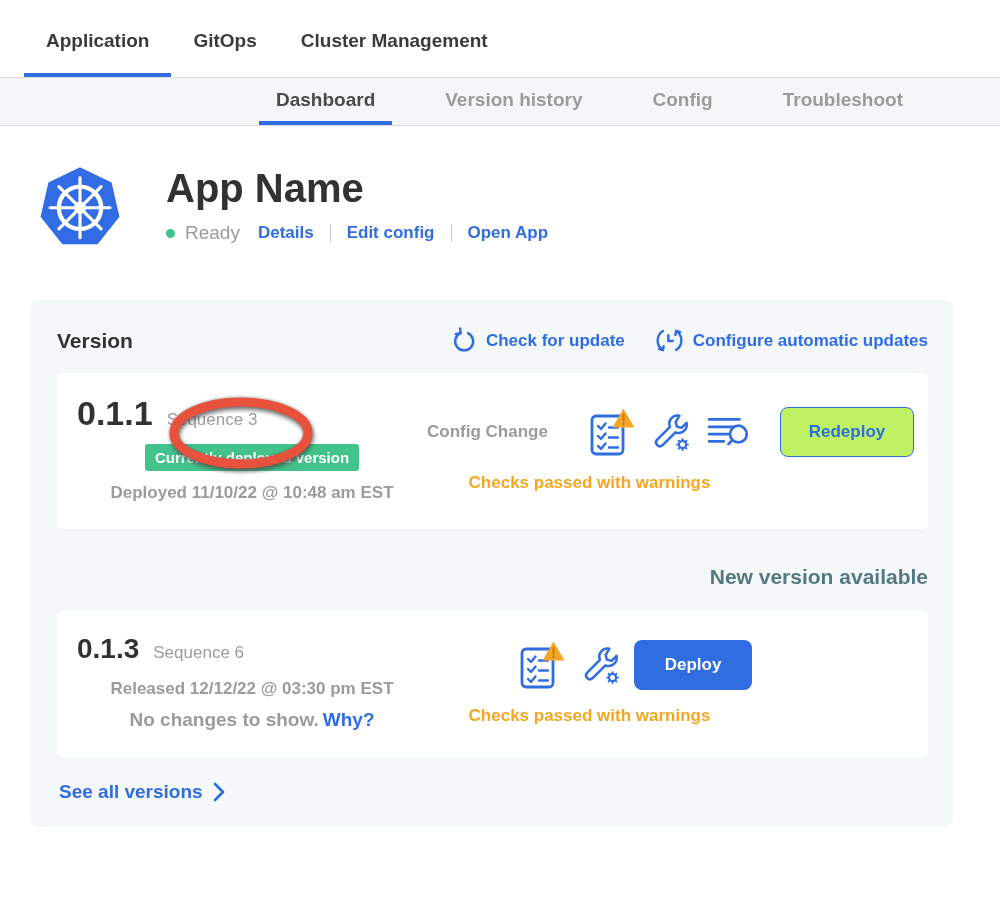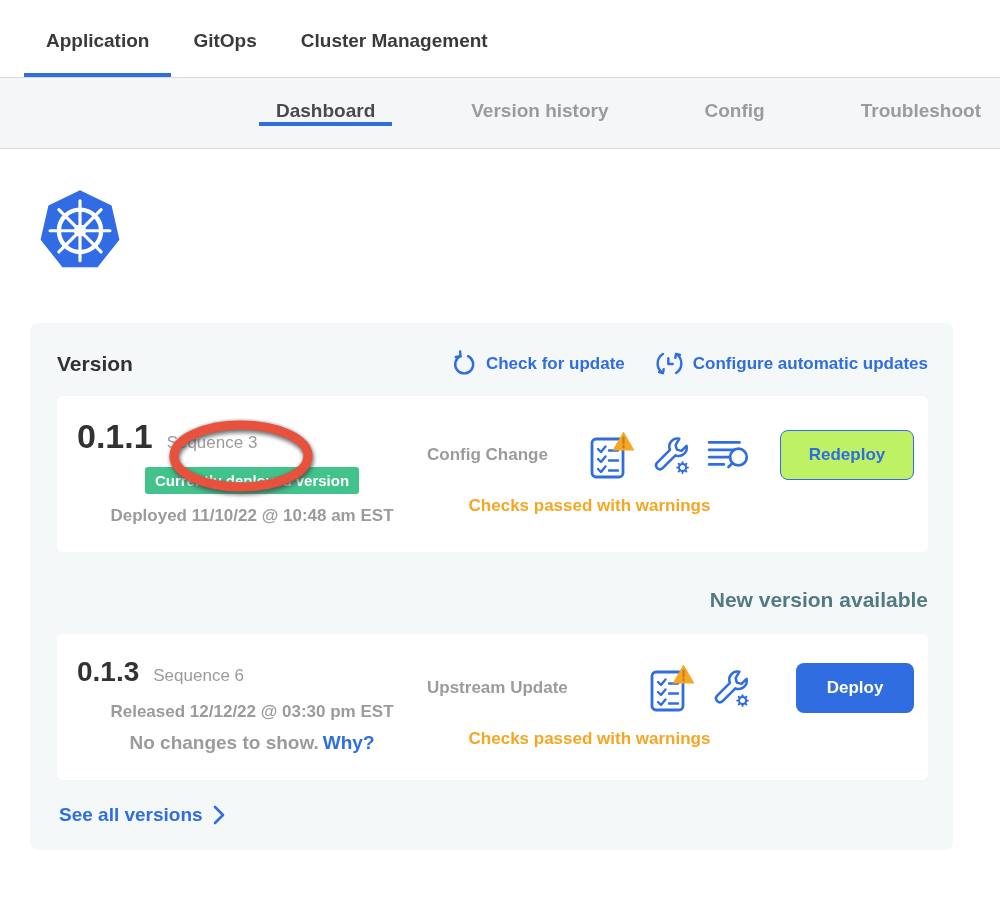--- a/index.html
+++ b/index.html
@@ -20,22 +20,22 @@
   body{
     width:1000px;height:898px;overflow:hidden;background:#fff;
     font-family:"Liberation Sans","DejaVu Sans",sans-serif;color:var(--dark-text);
   }
   
   .top-nav{display:flex;align-items:stretch;padding:14px 0 0 24px;background:#fff;}
   .top-tab{display:flex;align-items:center;padding:0 22px 6px 22px;height:63px;
     font-size:19px;font-weight:600;color:#3a3a3a;border-bottom:4px solid transparent;cursor:pointer;}
   .top-tab.active{font-weight:700;border-bottom-color:var(--accent-blue);}
   
-  .app-nav{display:flex;gap:62px;padding-left:259px;height:72px;background:var(--bar-bg);
-    border-top:1px solid var(--line);border-bottom:1px solid var(--line);align-items:center;}
+  .app-nav{display:flex;gap:36px;padding-left:259px;height:49px;background:var(--bar-bg);
+    border-top:1px solid var(--line);border-bottom:1px solid var(--line);}
   .app-tab{display:flex;align-items:center;padding:0 17px;font-size:19px;font-weight:600;
     color:var(--gray-text);border-bottom:4px solid transparent;white-space:nowrap;cursor:pointer;}
   .app-tab.active{color:#4a4a4a;font-weight:700;border-bottom-color:var(--accent-blue);}
   
   .app-header{display:flex;align-items:flex-start;padding:36px 0 0 36px;}
   .k8s-logo{width:88px;height:88px;flex:0 0 88px;}
   .app-header-text{margin-left:42px;padding-top:2px;}
   .app-title{font-size:40px;font-weight:700;color:var(--dark-text);line-height:48px;margin:0;}
   .status-row{display:flex;align-items:center;margin-top:10px;}
   .status-dot{width:9px;height:9px;border-radius:50%;background:var(--green);margin-right:10px;}
@@ -109,20 +109,32 @@
       <line x1="50" y1="52" x2="74" y2="28"></line>
       <line x1="50" y1="52" x2="84" y2="52"></line>
       <line x1="50" y1="52" x2="74" y2="76"></line>
       <line x1="50" y1="52" x2="50" y2="86"></line>
       <line x1="50" y1="52" x2="26" y2="76"></line>
       <line x1="50" y1="52" x2="16" y2="52"></line>
       <line x1="50" y1="52" x2="26" y2="28"></line>
     </g>
     <circle cx="50" cy="52" r="7" fill="#fff"></circle>
   </svg>
+  <div class="app-header-text">
+    <h1 class="app-title">App Name</h1>
+    <div class="status-row">
+      <span class="status-dot"></span>
+      <span class="status-text">Ready</span>
+      <a class="hdr-link">Details</a>
+      <span class="v-divider"></span>
+      <a class="hdr-link">Edit config</a>
+      <span class="v-divider"></span>
+      <a class="hdr-link">Open App</a>
+    </div>
+  </div>
 </section>
 
 <section class="version-panel">
   <div class="panel-head">
     <h2 class="panel-title">Version</h2>
     <div class="panel-actions">
       <a class="action-link">
         <svg width="27" height="27" viewBox="0 0 30 30">
           <path class="s" stroke-width="2.7" d="M11.5 6.9 A10 10 0 1 0 20 6.9"></path>
           <path class="s" stroke-width="2.7" d="M11.2 1.6 L11.8 7 L6.4 7.8"></path>
@@ -203,21 +215,20 @@
       <div class="ver-row">
         <span class="ver-num-md">0.1.3</span>
         <span class="ver-seq">Sequence 6</span>
       </div>
       <div class="meta-text" style="margin-top:14px;">Released 12/12/22 @ 03:30 pm EST</div>
       <div class="no-changes">
         <span>No changes to show.</span><a class="why-link">Why?</a>
       </div>
     </div>
     <div class="ver-right">
-      <span class="source-label">Upstream Update</span>
       <div class="check-icons">
         <svg width="48" height="50" viewBox="0 0 46 50">
           <rect class="s" x="3" y="9" width="31" height="38" rx="4" stroke-width="2.8"></rect>
           <path class="s" stroke-width="2.4" d="M9 19 l3 3 4.5-5.5 M9 29 l3 3 4.5-5.5 M9 39 l3 3 4.5-5.5"></path>
           <path class="s" stroke-width="2.4" d="M20 20.5 H29 M20 30.5 H29 M20 40.5 H29"></path>
           <path class="warn-fill" d="M34.5 1.5 L45.5 20.5 L23.5 20.5 Z"></path>
           <path d="M34.5 7.5 V13.5 M34.5 16.2 V17.4" stroke="#c97f16" stroke-width="2.2" stroke-linecap="round" fill="none"></path>
         </svg>
         <svg width="42" height="42" viewBox="0 0 40 40">
           <path class="s" stroke-width="2.4" d="M28 4.5 a7.8 7.8 0 0 0 -9 10.6 L6.6 27.5 a3.7 3.7 0 0 0 5.2 5.2 L24.2 20.3 a7.8 7.8 0 0 0 10.6 -9 l-4.8 4.8 -4.4-1.2 -1.2-4.4 z"></path>

